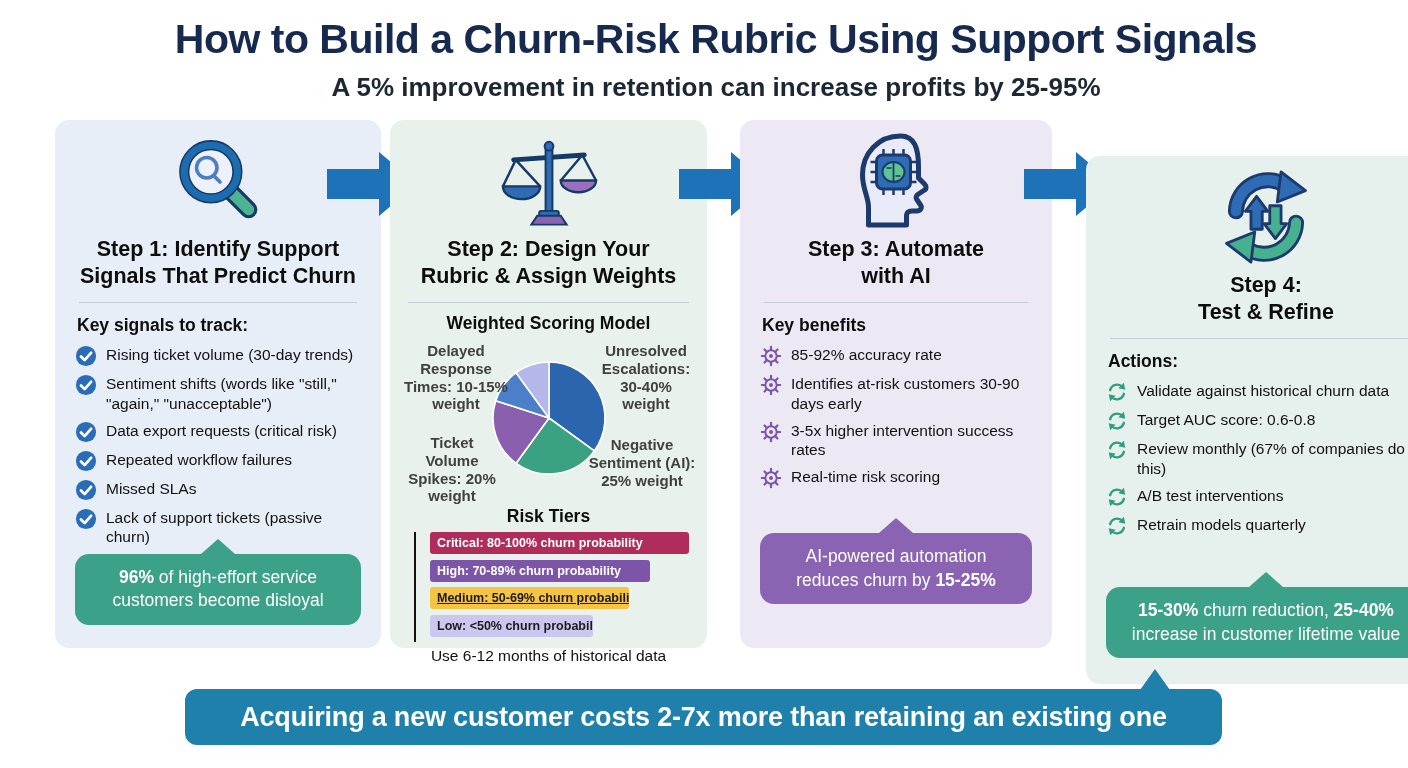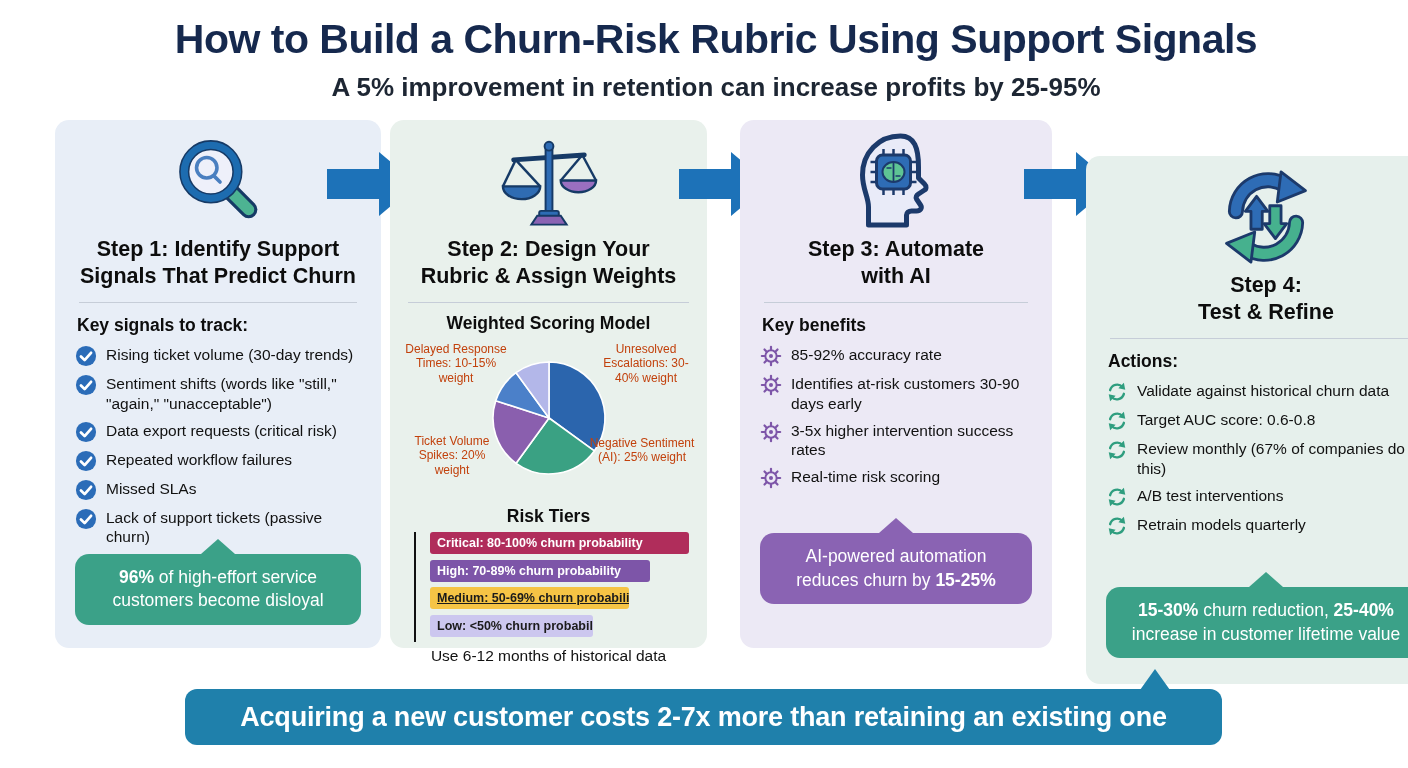--- a/index.html
+++ b/index.html
@@ -37,21 +37,21 @@
                      border:17px solid transparent; border-top:none; border-bottom:15px solid; }
   .callout.green  { background:#3ba188; }  .callout.green::before  { border-bottom-color:#3ba188; }
   .callout.purple { background:#8a63b3; }  .callout.purple::before { border-bottom-color:#8a63b3; }
   .panel-4 .callout { margin-bottom:8px; }
   .b { font-weight:700; }
 
   
   .chart-heading { text-align:center; font-weight:700; font-size:17.5px; color:#0d0d0d; margin-top:0px; }
   .pie-area { position:relative; height:160px; margin-top:4px; flex:0 0 auto; }
   .pie-svg { position:absolute; left:50%; top:50%; transform:translate(-50%,-50%); }
-  .pie-label { position:absolute; font-size:12px; font-weight:400; line-height:1.18; text-align:center; color:#c2410c; }
+  .pie-label { position:absolute; font-size:15px; font-weight:700; line-height:1.18; text-align:center; color:#404040; }
   .pl-tl { left:-2px; top:4px; width:108px; }
   .pl-tr { right:-4px; top:4px; width:102px; }
   .pl-bl { left:-2px; top:96px; width:100px; }
   .pl-br { right:-6px; top:98px; width:114px; }
   .risk-heading { text-align:center; font-weight:700; font-size:17.5px; color:#0d0d0d; margin:8px 0 5px; }
   .bars { border-left:2.5px solid #111; padding-left:14px; margin-left:10px; margin-right:4px; }
   .bar { border-radius:3px; font-size:12.5px; font-weight:700; padding:4px 7px; margin-bottom:5.5px; white-space:nowrap; overflow:hidden; }
   .chart-note { text-align:center; font-size:15.5px; color:#111; margin-top:5px; }
 
   

